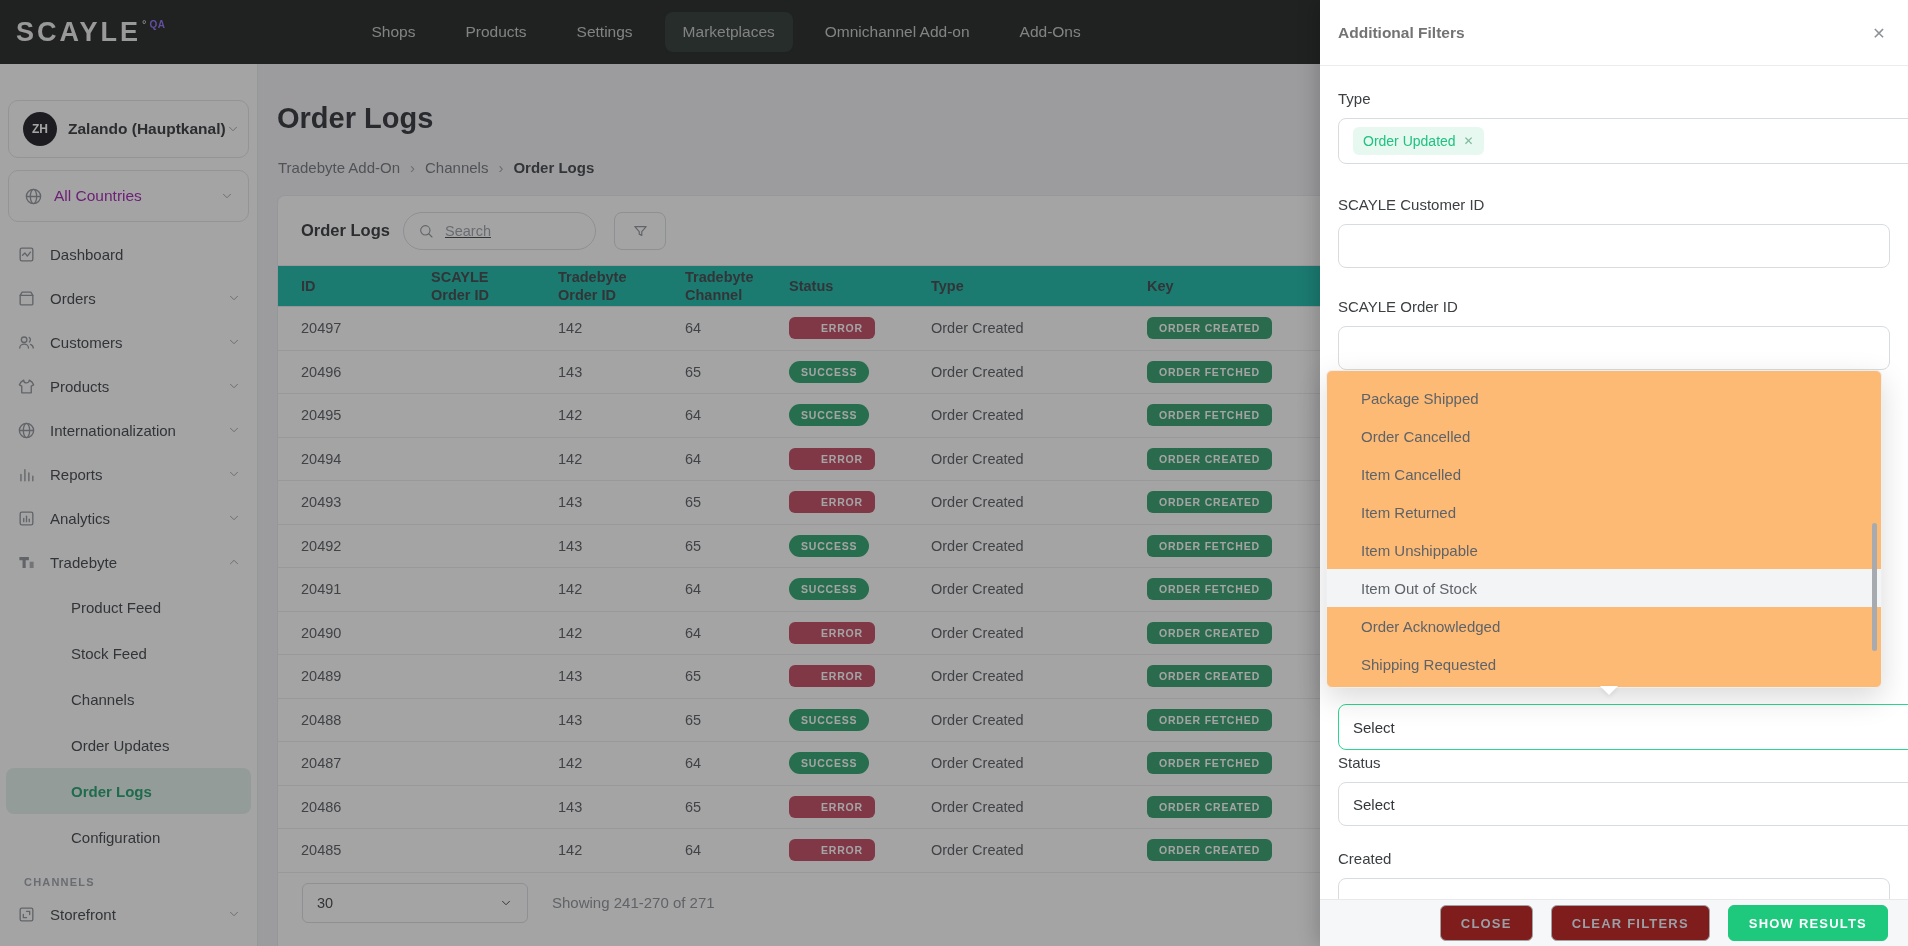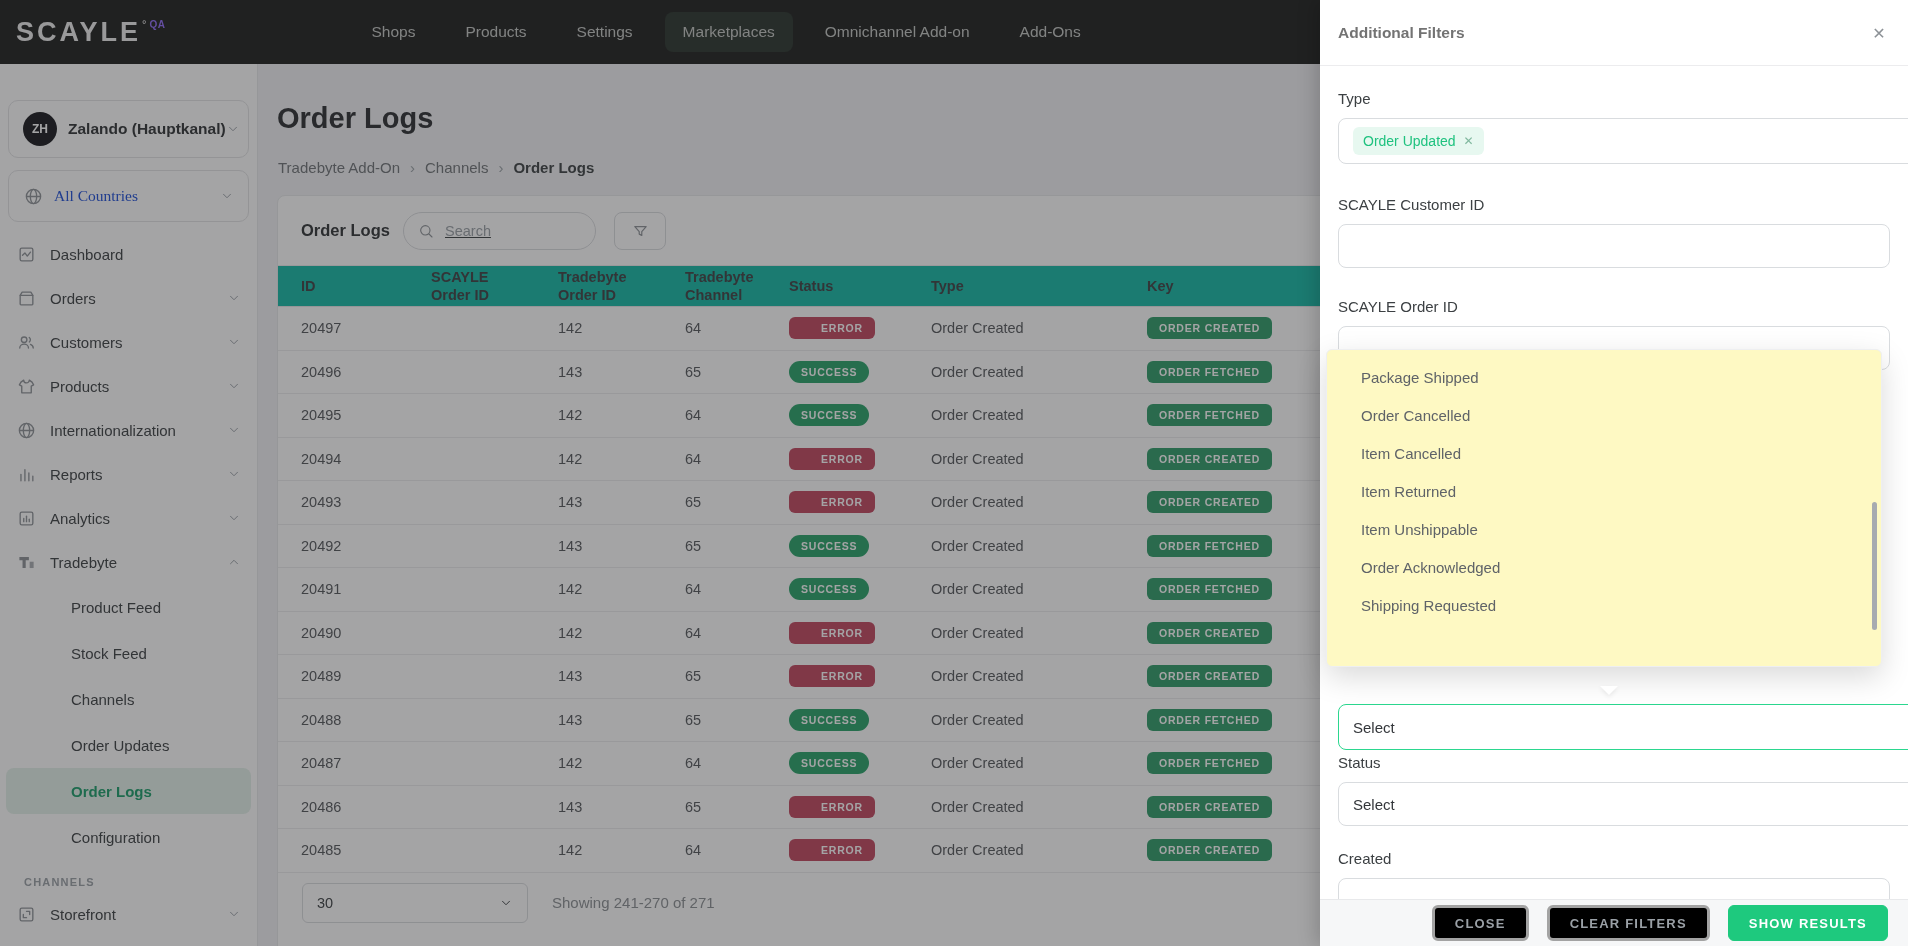--- a/index.html
+++ b/index.html
@@ -16,21 +16,21 @@
   .nav-item { color:#c3c6c3; font-size:15.5px; padding:11px 18px; border-radius:8px; cursor:pointer; white-space:nowrap; }
   .nav-item.active { background:#28322b; }
 
   
   .sidebar { position:absolute; left:0; top:64px; width:258px; height:882px; background:#ffffff; border-right:1px solid #e7e8ea; z-index:1; }
   .sel-box { margin:0 8px; border:1px solid #e3e4e6; border-radius:10px; display:flex; align-items:center; padding:16px 14px; cursor:pointer; background:#fff; }
   .sel-shop { margin-top:36px; height:58px; }
   .sel-country { margin-top:12px; height:52px; }
   .avatar { width:34px; height:34px; border-radius:50%; background:#17181c; color:#fff; font-size:12px; font-weight:700; display:flex; align-items:center; justify-content:center; flex:0 0 auto; }
   .sel-label { font-size:15.5px; font-weight:700; color:#2f3235; margin-left:11px; white-space:nowrap; }
-  .sel-label.light { font-weight:400; color:#1d4ed8;font-family:Liberation Serif, serif; }
+  .sel-label.light { font-weight:400; color:#a21caf; }
   .sel-box .chev { margin-left:auto; }
   .menu { margin-top:10px; }
   .menu-item { height:44px; display:flex; align-items:center; padding:0 16px; cursor:pointer; }
   .menu-item .mi-label { font-size:15px; color:#3c4043; margin-left:14px; }
   .menu-item .chev { margin-left:auto; }
   .icn { width:20px; height:20px; display:flex; align-items:center; justify-content:center; color:#8d9297; }
   .icn svg { display:block; }
   .submenu-item { height:46px; display:flex; align-items:center; padding-left:65px; font-size:15px; color:#3c4043; cursor:pointer; margin:0 6px; border-radius:8px; }
   .submenu-item.active { background:#e4f1ea; color:#199d69; font-weight:700; }
   .side-section { margin:16px 0 4px 24px; font-size:11px; font-weight:700; letter-spacing:1.2px; color:#9aa0a6; }
@@ -79,29 +79,29 @@
   .fld-input { position:absolute; left:18px; width:552px; height:44px; border:1px solid #d9dcdf; border-radius:8px; background:#fff; font-size:15px; color:#3c4043; padding:0 14px; outline:none; font-family:inherit; }
   .fld-select { position:absolute; left:18px; width:597px; height:44px; border:1px solid #d9dcdf; border-radius:8px; background:#fff; display:flex; align-items:center; padding:0 14px; cursor:pointer; }
   .fld-select .sel-text { font-size:15px; color:#33363a; }
   .fld-select .chev { margin-left:auto; }
   .fld-select.open { border:1.5px solid #2bd78f; }
   .type-select { top:118px; height:46px; }
   .chip { display:inline-flex; align-items:center; background:#e7f8f0; border-radius:6px; padding:6px 10px; gap:8px; }
   .chip .chip-label { color:#1fc27f; font-size:14px; }
   .chip .chip-x { color:#7fb79d; font-size:12px; cursor:pointer; line-height:1; }
 
-  .popover { position:absolute; left:6px; top:349px; width:556px; height:318px; background:#fef9c3; border:1px solid #eeeff1; border-radius:6px; box-shadow:0 10px 30px rgba(0,0,0,.15); z-index:30; padding-top:8px; }
+  .popover { position:absolute; left:6px; top:370px; width:556px; height:318px; background:#fdba74; border:1px solid #eeeff1; border-radius:6px; box-shadow:0 10px 30px rgba(0,0,0,.15); z-index:30; padding-top:8px; }
   .pop-item { height:38px; display:flex; align-items:center; padding-left:34px; font-size:15px; color:#5f6368; cursor:pointer; }
   .pop-item.highlight { background:#f3f4f6; }
   .pop-scroll { position:absolute; right:4px; top:152px; width:5px; height:128px; background:#a7abb0; border-radius:3px; }
   .pop-caret { position:absolute; left:280px; top:686px; width:0; height:0; border-left:9px solid transparent; border-right:9px solid transparent; border-top:9px solid #fff; filter:drop-shadow(0 2px 2px rgba(0,0,0,.08)); z-index:31; }
 
   .panel-foot { position:absolute; left:0; right:0; top:899px; height:47px; background:#f6f7f8; border-top:1px solid #e8e9eb; display:flex; align-items:center; justify-content:flex-end; gap:18px; padding-right:20px; z-index:32; }
   .btn { height:36px; border-radius:6px; display:flex; align-items:center; padding:0 20px; font-size:13px; font-weight:700; letter-spacing:1.2px; cursor:pointer; white-space:nowrap; }
-  .btn.ghost { background:#000000; border:3px solid #a3a3a3; color:#9aa0a6; }
+  .btn.ghost { background:#7f1d1d; border:1px solid #a3a3a3; color:#9aa0a6; }
   .btn.primary { background:#1ec97e; color:#fff; border:1px solid #1ec97e; }
 
   .chev { color:#9aa0a6; display:inline-flex; }
   .chev.teal { color:#2bd78f; }
 </style>
 </head>
 <body>
 
 <div class="topnav">
   <div class="logo">
@@ -556,20 +556,23 @@
         </div>
 
         <div class="pop-item">
           <span>Item Returned</span>
         </div>
 
         <div class="pop-item">
           <span>Item Unshippable</span>
         </div>
 
+        <div class="pop-item highlight">
+          <span>Item Out of Stock</span>
+        </div>
 
         <div class="pop-item">
           <span>Order Acknowledged</span>
         </div>
 
         <div class="pop-item">
           <span>Shipping Requested</span>
         </div>
       </div>
     <div class="pop-scroll"></div>

